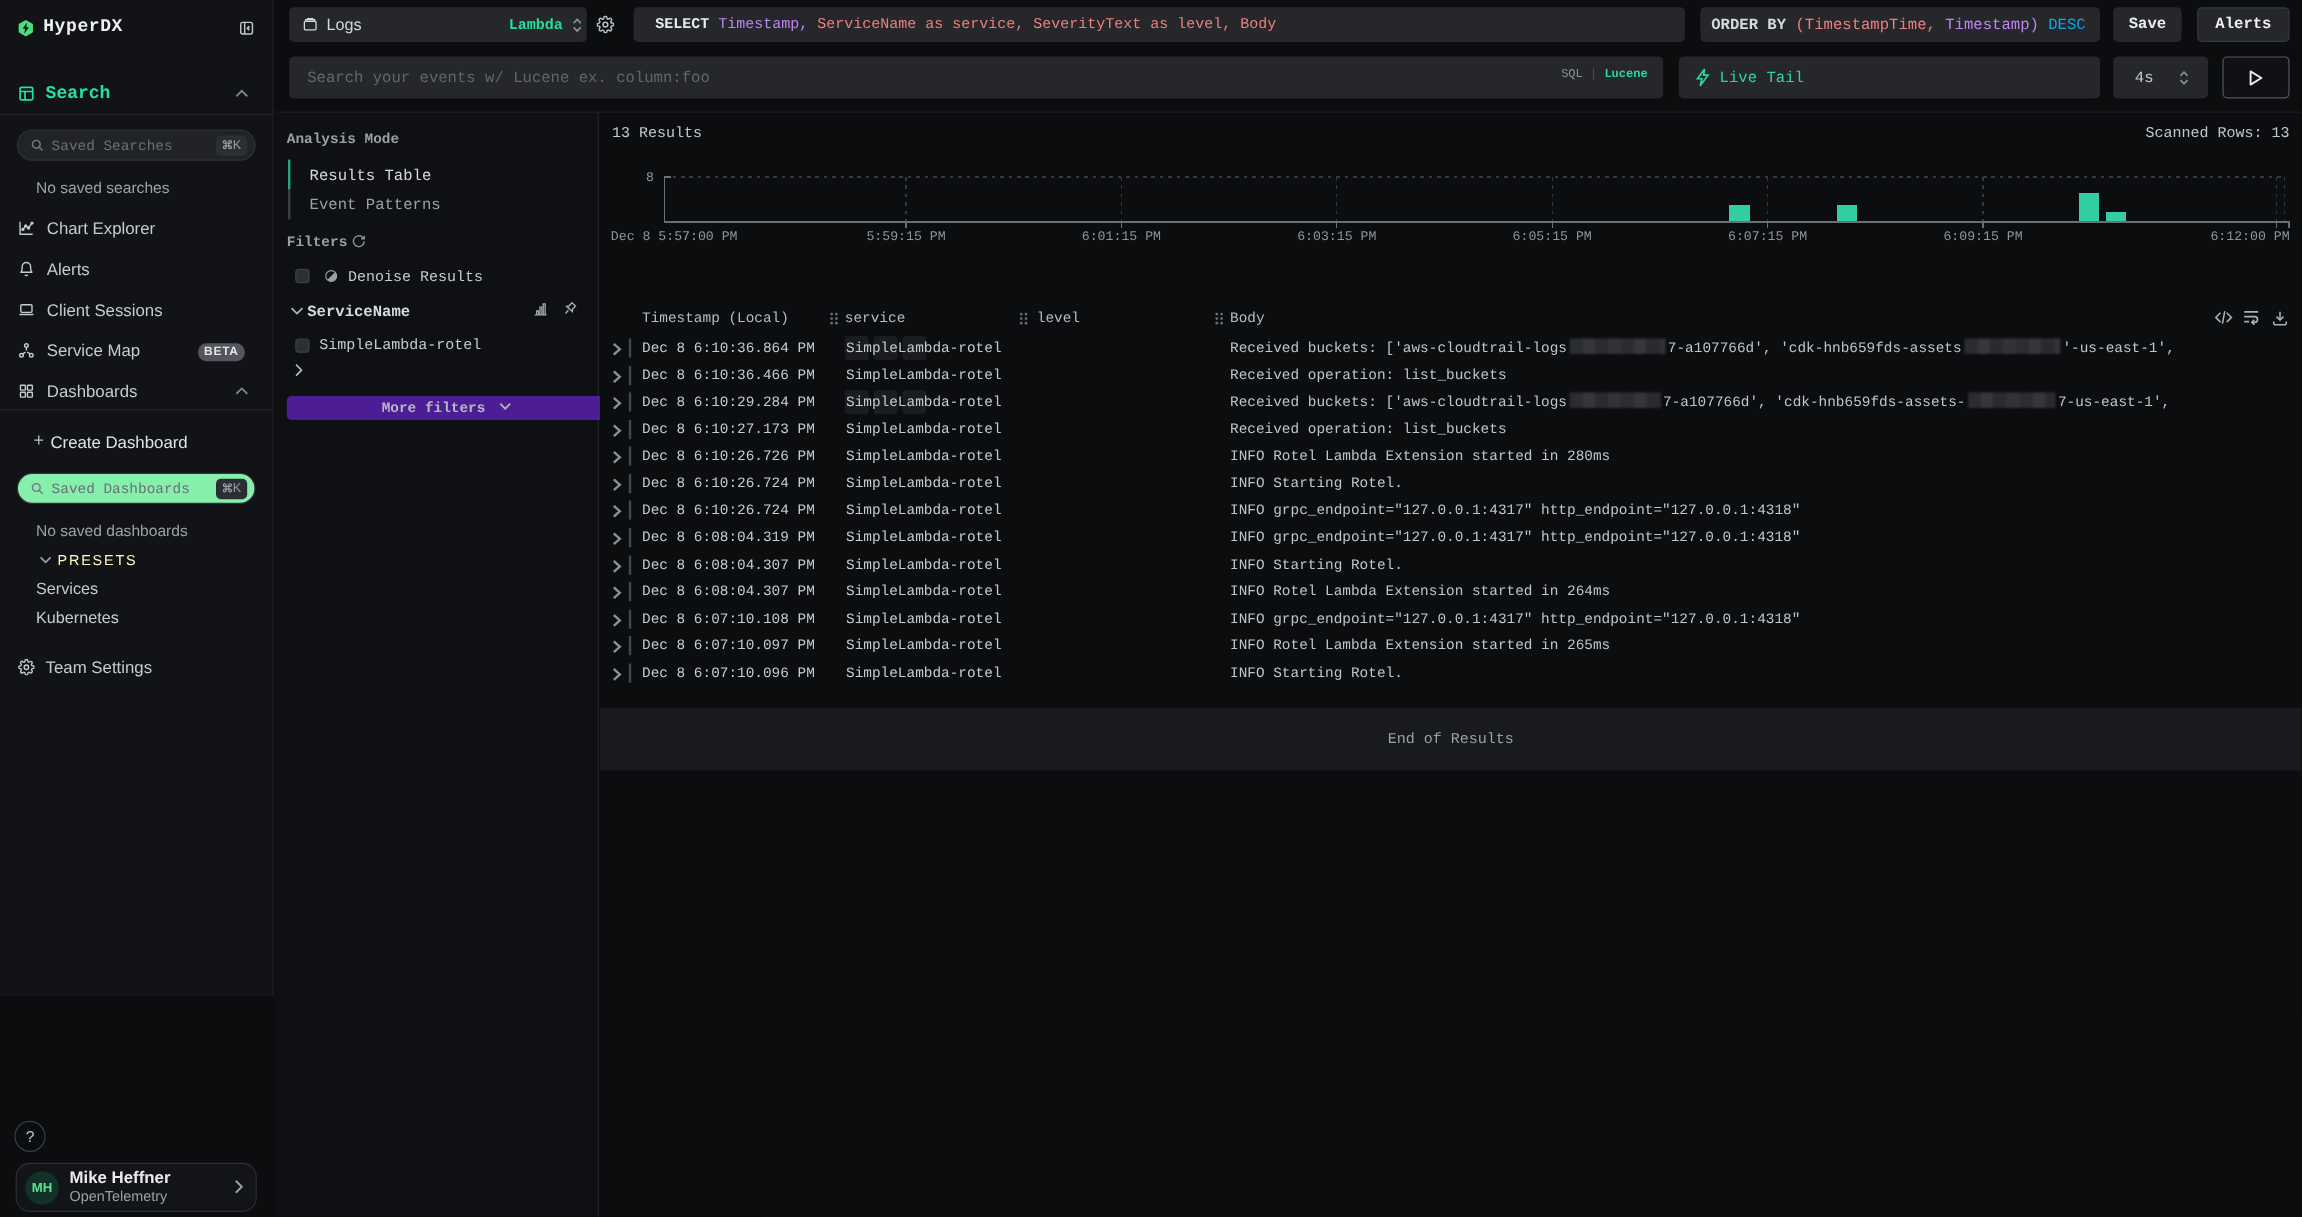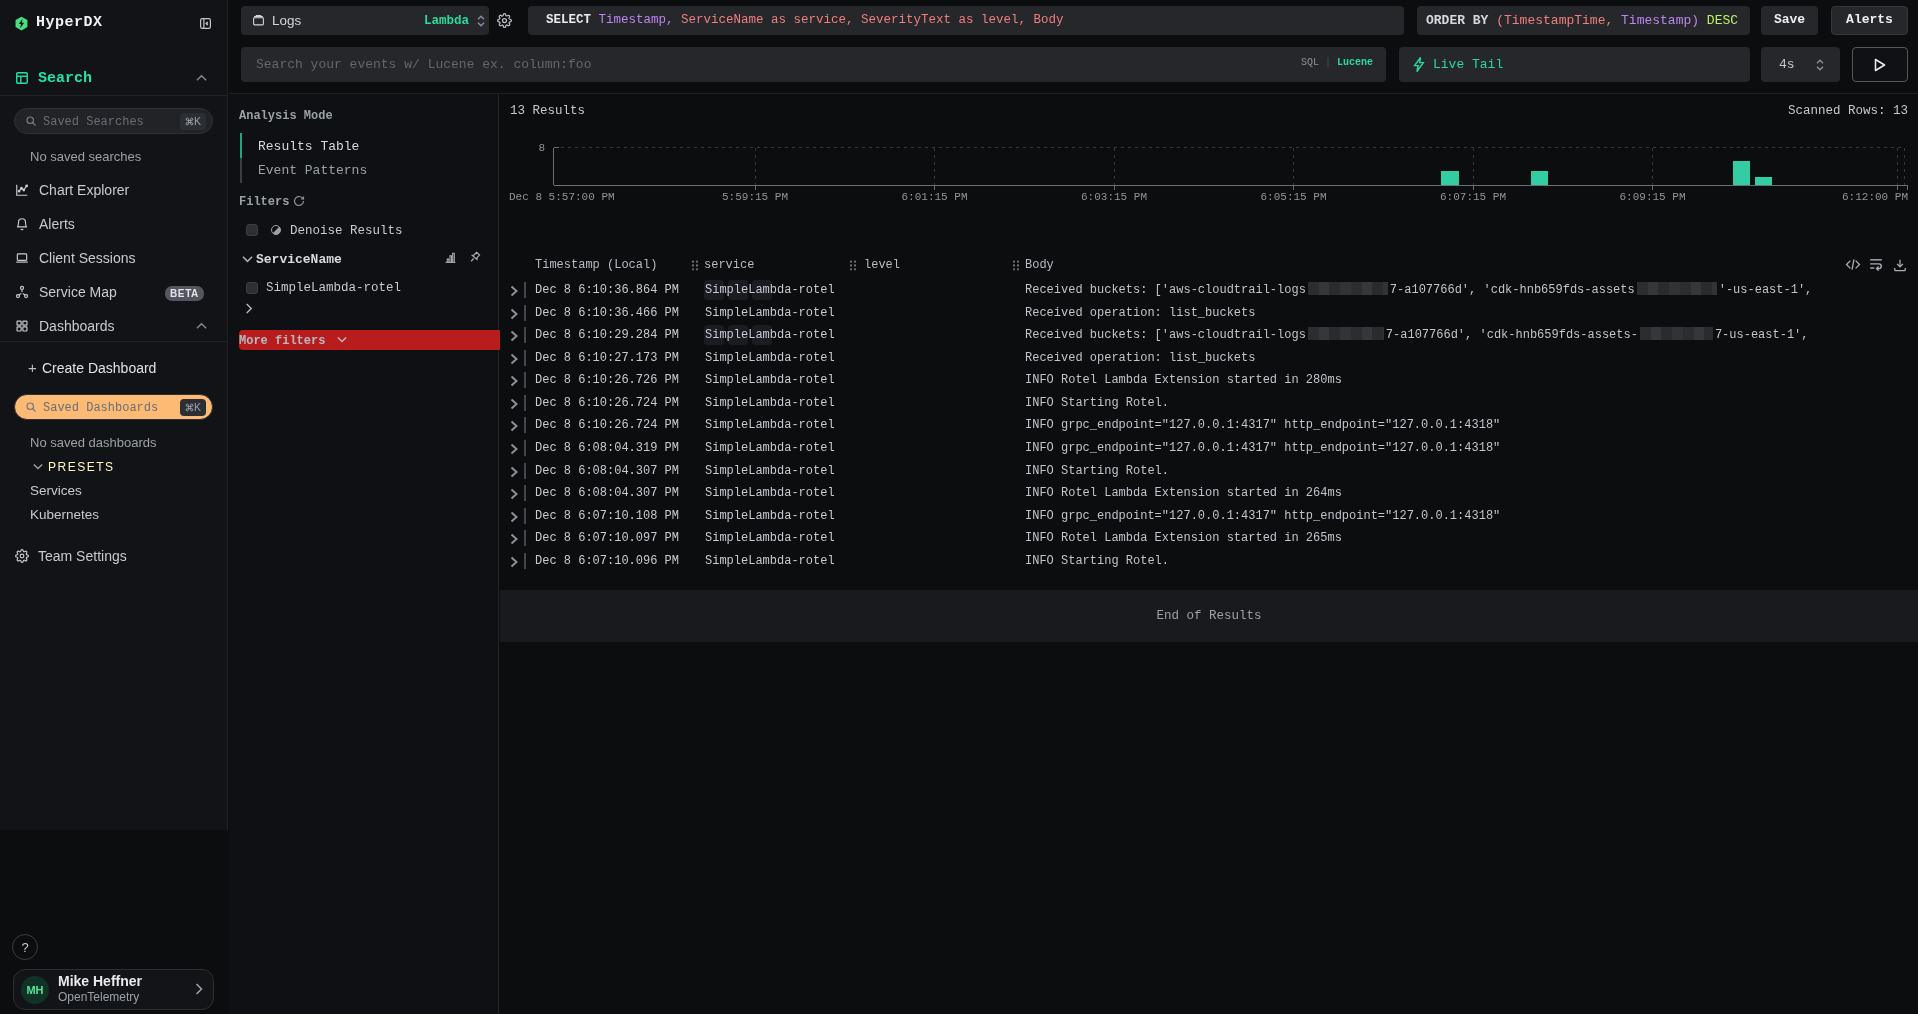--- a/index.html
+++ b/index.html
@@ -107,21 +107,21 @@
     </svg>
     <div class="abs" style="left:39px;top:318px;font-size:14px;color:#c6cbd0;">Dashboards</div>
     <svg class="abs" style="left:196px;top:322px" width="11" height="8" viewBox="0 0 12 8" fill="none" stroke="#828a97" stroke-width="1.6">
       <path d="M1 6.5 L6 1.5 L11 6.5"></path>
     </svg>
     <div class="sb-hr" style="top:341px;"></div>
 
     <div class="abs" style="left:28px;top:359px;font-size:15px;color:#b9bfc5;">+</div>
     <div class="abs" style="left:42px;top:360px;font-size:14px;color:#dfe2e5;">Create Dashboard</div>
 
-    <div class="abs" style="left:14px;top:394px;width:199px;height:26px;background:#fdba74;border:1px solid #2e3136;border-radius:13px;">
+    <div class="abs" style="left:14px;top:394px;width:199px;height:26px;background:#86efac;border:1px solid #2e3136;border-radius:13px;">
       <svg class="abs" style="left:10px;top:6px" width="12" height="12" viewBox="0 0 24 24" fill="none" stroke="#757b82" stroke-width="2.4">
         <circle cx="10.5" cy="10.5" r="6.5"></circle>
         <path d="M15.5 15.5 L21 21"></path>
       </svg>
       <div class="abs mono" style="left:28px;top:6px;font-size:12px;color:#696f76;">Saved Dashboards</div>
       <div class="abs" style="right:6px;top:4px;height:17px;padding:1px 5px;background:#2b2e33;border-radius:4px;color:#9aa1a8;font-size:10.5px;line-height:15px;">
         <svg style="display:inline-block;vertical-align:-1px" width="9" height="9" viewBox="0 0 24 24" fill="none" stroke="#9aa1a8" stroke-width="2.6">
           <path d="M15 6v12a3 3 0 1 0 3-3H6a3 3 0 1 0 3 3V6a3 3 0 1 0-3 3h12a3 3 0 1 0-3-3"></path>
         </svg>K</div>
     </div>
@@ -166,21 +166,21 @@
       </svg>
     </div>
     <svg class="abs" style="left:497px;top:13px" width="15" height="15" viewBox="0 0 24 24" fill="none" stroke="#b9bfc5" stroke-width="2">
       <circle cx="12" cy="12" r="3.2"></circle>
       <path d="M19.4 15a1.65 1.65 0 0 0 .33 1.82l.06.06a2 2 0 1 1-2.83 2.83l-.06-.06a1.65 1.65 0 0 0-1.82-.33 1.65 1.65 0 0 0-1 1.51V21a2 2 0 1 1-4 0v-.09A1.65 1.65 0 0 0 9 19.4a1.65 1.65 0 0 0-1.82.33l-.06.06a2 2 0 1 1-2.83-2.83l.06-.06a1.65 1.65 0 0 0 .33-1.82 1.65 1.65 0 0 0-1.51-1H3a2 2 0 1 1 0-4h.09A1.65 1.65 0 0 0 4.6 9a1.65 1.65 0 0 0-.33-1.82l-.06-.06a2 2 0 1 1 2.83-2.83l.06.06a1.65 1.65 0 0 0 1.82.33H9a1.65 1.65 0 0 0 1-1.51V3a2 2 0 1 1 4 0v.09a1.65 1.65 0 0 0 1 1.51 1.65 1.65 0 0 0 1.82-.33l.06-.06a2 2 0 1 1 2.83 2.83l-.06.06a1.65 1.65 0 0 0-.33 1.82V9a1.65 1.65 0 0 0 1.51 1H21a2 2 0 1 1 0 4h-.09a1.65 1.65 0 0 0-1.51 1z"></path>
     </svg>
     <div class="box mono" style="left:528px;top:6px;width:876px;height:29px;font-size:12.5px;line-height:29px;white-space:nowrap;overflow:hidden;">
       <span style="margin-left:18px;font-weight:bold;color:#e8ebee;">SELECT </span><span style="color:#bb86f0;">Timestamp, </span><span style="color:#ee7f7f;">ServiceName as service, SeverityText as level, Body</span>
     </div>
     <div class="box mono" style="left:1417px;top:6px;width:333px;height:29px;font-size:13px;line-height:29px;white-space:nowrap;overflow:hidden;">
-      <span style="margin-left:9px;font-weight:bold;color:#d6dade;">ORDER BY </span><span style="color:#ee7f7f;">(TimestampTime, </span><span style="color:#bb86f0;">Timestamp)</span><span style="color:#bef264;"> DESC</span>
+      <span style="margin-left:9px;font-weight:bold;color:#d6dade;">ORDER BY </span><span style="color:#ee7f7f;">(TimestampTime, </span><span style="color:#bb86f0;">Timestamp)</span><span style="color:#0ea5e9;"> DESC</span>
     </div>
     <div class="box mono" style="left:1761px;top:6px;width:57px;height:29px;font-size:13px;font-weight:bold;color:#eceef0;text-align:center;line-height:28px;">Save</div>
     <div class="box mono" style="left:1831px;top:6px;width:77px;height:29px;border:1px solid #35383d;font-size:13px;font-weight:bold;color:#eceef0;text-align:center;line-height:26px;">Alerts</div>
 
     <div class="box mono" style="left:241px;top:47px;width:1145px;height:35px;">
       <div class="abs" style="left:15px;top:10px;font-size:13px;color:#62676d;">Search your events w/ Lucene ex. column:foo</div>
       <div class="abs" style="right:13px;top:10px;font-size:10px;"><span style="color:#8d939a;">SQL</span><span style="color:#4b5056;"> | </span><span style="color:#2bd89c;font-weight:bold;">Lucene</span></div>
     </div>
     <div class="box" style="left:1399px;top:47px;width:351px;height:35px;">
       <svg class="abs" style="left:14px;top:10px" width="13" height="15" viewBox="0 0 13 16">
@@ -240,21 +240,21 @@
       </g>
     </svg>
 
     <div class="abs" style="left:17px;top:188px;width:12px;height:12px;background:#2c2f33;border:1px solid #3b3f44;border-radius:3px;"></div>
     <div class="abs mono" style="left:37px;top:187px;font-size:12.5px;color:#c6cbd0;">SimpleLambda-rotel</div>
     <svg class="abs" style="left:16px;top:209px" width="8" height="11" viewBox="0 0 8 12" fill="none" stroke="#b4bac0" stroke-width="1.5">
       <path d="M1.5 1 L6.5 6 L1.5 11"></path>
     </svg>
     <div class="abs mono" style="left:31px;top:208px;font-size:12.5px;color:#b4bac0;margin-top:30px;">Load more</div>
 
-    <div class="abs" style="left:10px;top:236px;width:266px;height:20px;background:#b91c1c;border-radius:4px;text-align:left;">
+    <div class="abs" style="left:10px;top:236px;width:266px;height:20px;background:#4c1d95;border-radius:4px;text-align:center;">
       <span class="mono" style="font-size:12px;font-weight:bold;color:#b4bac0;line-height:20px;">More filters</span>
       <svg style="display:inline-block;vertical-align:1px;margin-left:7px" width="10" height="7" viewBox="0 0 12 8" fill="none" stroke="#b4bac0" stroke-width="1.7">
         <path d="M1 1.5 L6 6.5 L11 1.5"></path>
       </svg>
     </div>
   </div>
   <div id="results">
     <div class="abs mono" style="left:10px;top:10px;font-size:12.5px;color:#c3c8cd;">13 Results</div>
     <div class="abs mono" style="right:10px;top:10px;font-size:12.5px;color:#c3c8cd;">Scanned Rows: 13</div>
 

